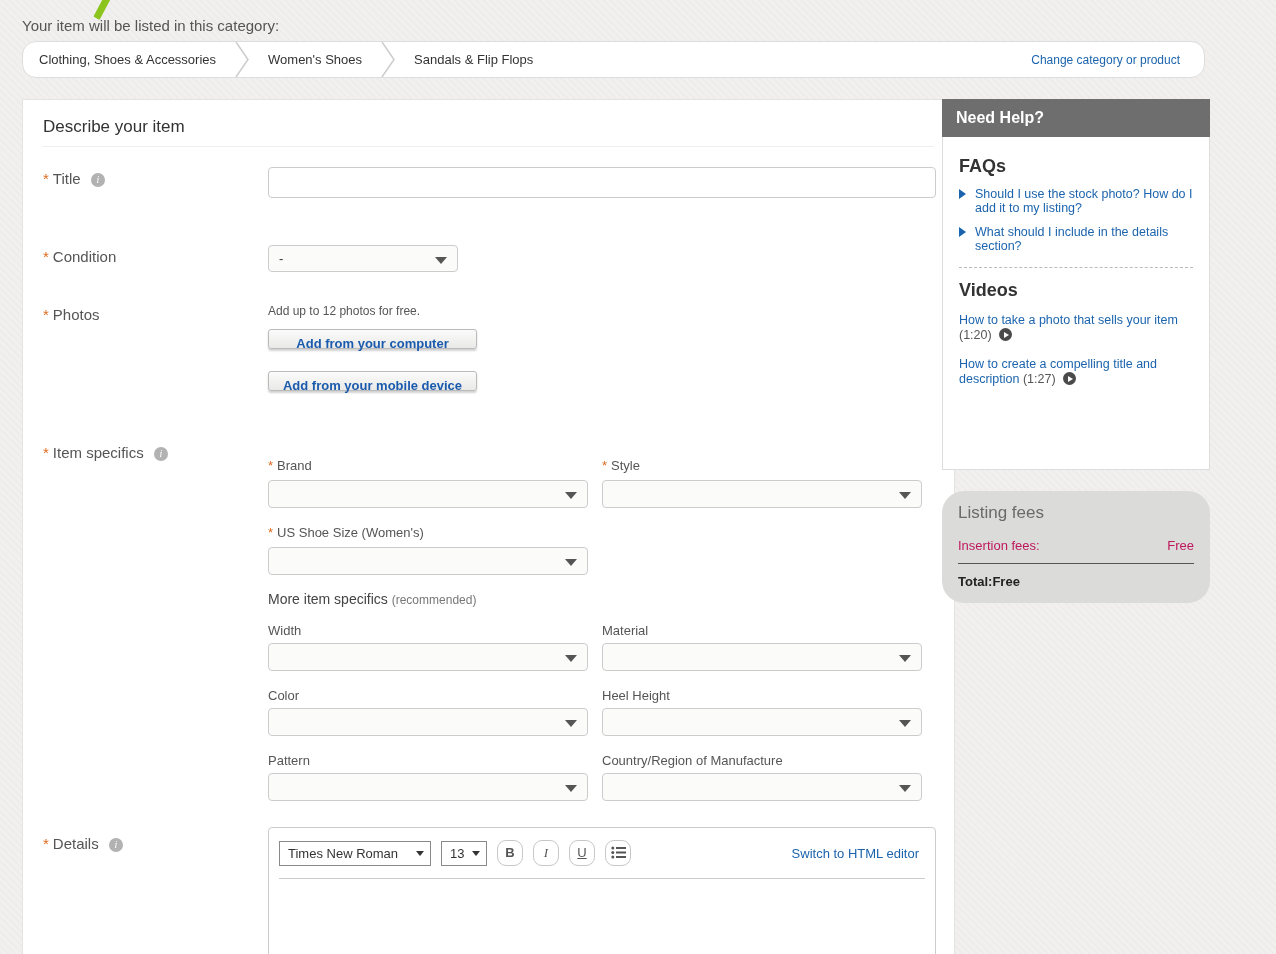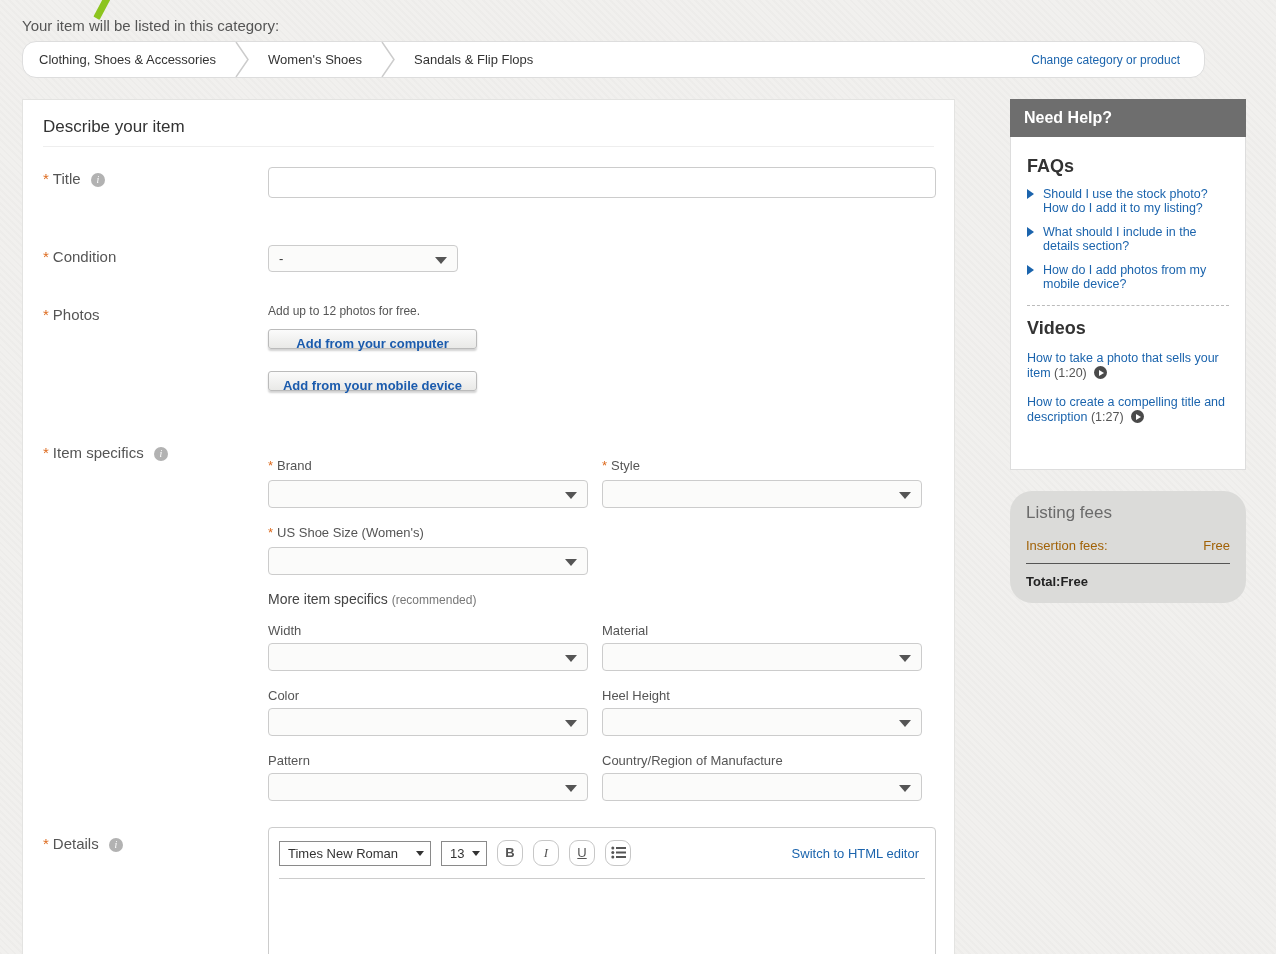--- a/index.html
+++ b/index.html
@@ -50,41 +50,41 @@
     color:#333; padding:4px 20px 4px 8px; cursor:pointer; white-space:nowrap; }
   .ed-sel .sarr { position:absolute; right:6px; top:50%; margin-top:-2px; width:0; height:0;
     border-left:4px solid transparent; border-right:4px solid transparent; border-top:5px solid #333; }
   .ed-btn { width:26px; height:26px; border:1px solid #c7c7c7; border-radius:9px; background:#fff;
     color:#555; font-size:13px; text-align:center; line-height:24px; cursor:pointer; }
   .ed-btn.b { font-weight:bold; }
   .ed-btn.i { font-style:italic; font-family:"Liberation Serif",serif; }
   .ed-btn.u { text-decoration:underline; }
   .ed-switch { margin-left:auto; font-size:13px; padding-right:6px; }
   .ed-rule { border-bottom:1px solid #ccc; margin:0 10px; }
-  .sidebar { position:absolute; left:1010px; top:99px; width:236px; }
+  .sidebar { position:absolute; left:942px; top:99px; width:268px; }
   .help-panel { background:#fff; border:1px solid #ddd; height:371px; }
   .help-head { background:#6e6e6e; color:#fff; font-size:16px; font-weight:bold;
     height:38px; line-height:38px; padding-left:14px; margin:-1px; position:relative; }
   .help-body { padding:14px 16px 0 16px; }
   .faq-head { font-size:18px; font-weight:bold; color:#333; margin:6px 0 10px 0; }
   .faq-item { display:flex; margin-bottom:10px; cursor:pointer; }
   .faq-tri { width:0; height:0; border-top:5px solid transparent; border-bottom:5px solid transparent;
     border-left:7px solid #1b64ad; margin:2px 9px 0 0; flex:0 0 auto; }
   .faq-link { font-size:12.5px; line-height:14px; color:#1b64ad; }
   .dash-rule { border-top:1px dashed #bbb; margin:14px 0 12px 0; }
   .vid-head { font-size:18px; font-weight:bold; color:#333; margin:2px 0 12px 0; }
   .vid-item { font-size:12.5px; line-height:15px; margin-bottom:14px; cursor:pointer; }
   .vid-dur { color:#555; }
   .play { display:inline-block; width:13px; height:13px; border-radius:50%; background:#4a4a4a;
     position:relative; vertical-align:-2px; margin-left:4px; }
   .play::after { content:""; position:absolute; left:5px; top:3.5px; width:0; height:0;
     border-top:3px solid transparent; border-bottom:3px solid transparent; border-left:5px solid #fff; }
   .fees-panel { margin-top:21px; background:#dbdbd9; padding:12px 16px 14px 16px;border-radius:22px; }
   .fees-head { font-size:17px; color:#6b6b6b; margin-bottom:12px; }
-  .fee-row { display:flex; justify-content:space-between; font-size:13px; color:#a16207;
+  .fee-row { display:flex; justify-content:space-between; font-size:13px; color:#be185d;
     padding:3px 0 10px 0; border-bottom:1px solid #555; }
   .fee-total { display:flex; justify-content:flex-start; font-size:13px; font-weight:bold;
     color:#222; padding-top:10px; }
 </style>
 </head>
 <body>
 
 <div class="logo-stub"></div>
 
 <div class="cat-note">Your item will be listed in this category:</div>
@@ -223,24 +223,20 @@
     <div class="help-body">
       <div class="faq-head">FAQs</div>
       <div class="faq-item">
         <span class="faq-tri"></span>
         <span class="faq-link">Should I use the stock photo? How do I add it to my listing?</span>
       </div>
       <div class="faq-item">
         <span class="faq-tri"></span>
         <span class="faq-link">What should I include in the details section?</span>
       </div>
-      <div class="faq-item">
-        <span class="faq-tri"></span>
-        <span class="faq-link">How do I add photos from my mobile device?</span>
-      </div>
       <div class="dash-rule"></div>
       <div class="vid-head">Videos</div>
       <div class="vid-item">
         <a class="lnk">How to take a photo that sells your item</a>
         <span class="vid-dur">(1:20)</span>
         <span class="play"></span>
       </div>
       <div class="vid-item">
         <a class="lnk">How to create a compelling title and description</a>
         <span class="vid-dur">(1:27)</span>

